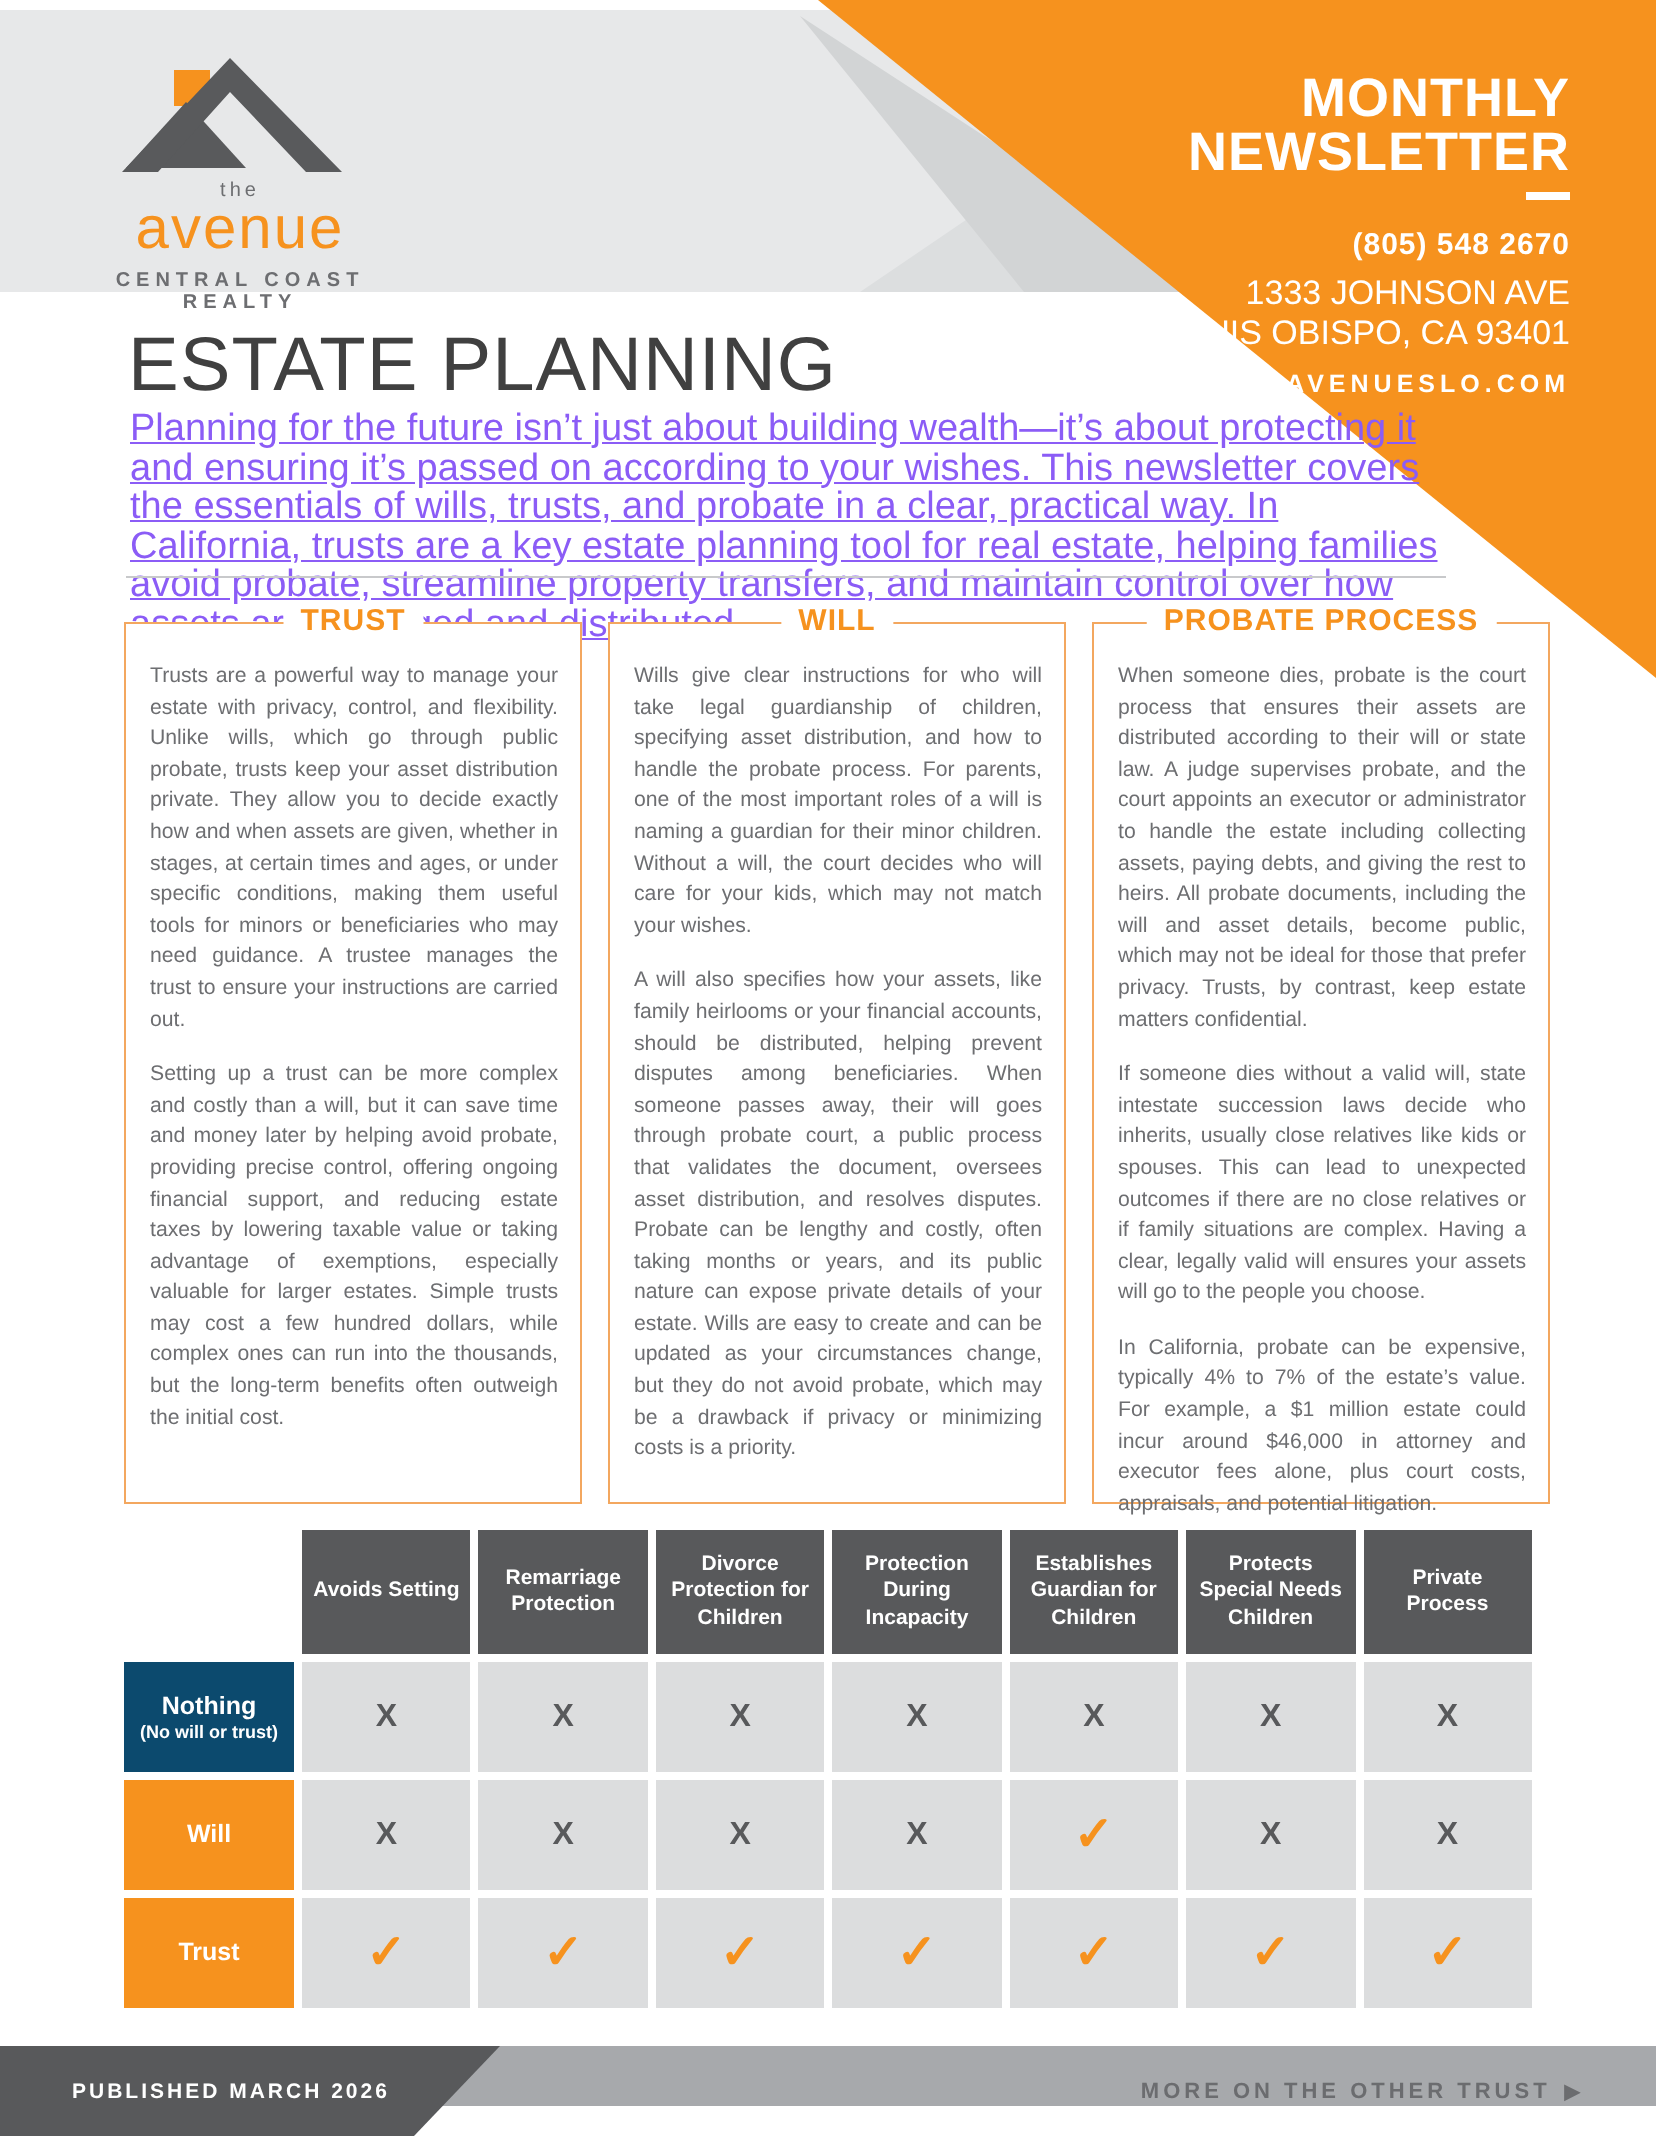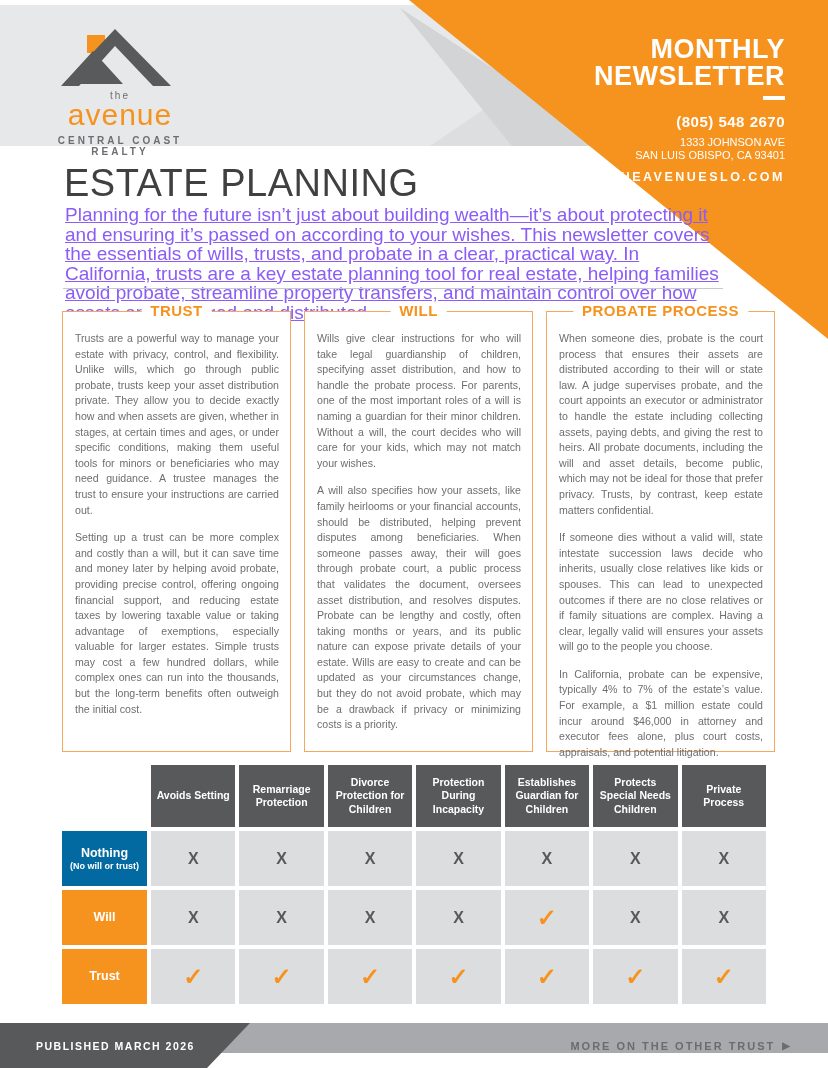--- a/index.html
+++ b/index.html
@@ -21,21 +21,21 @@
   .logo { position:absolute; left:50px; top:26px; width:140px; text-align:center; }
   .logo svg { display:block; margin:0 auto; }
   .logo .the { font-size:10px; color:#6d6e71; letter-spacing:2px; margin-top:2px; }
   .logo .avenue { font-size:30px; font-weight:400; letter-spacing:1px; line-height:1; margin-top:-1px; }
   .logo .tagline { font-size:10px; font-weight:700; color:#6d6e71; letter-spacing:3px; margin-top:5px; }
   
   .nl { position:absolute; right:43px; top:36px; text-align:right; color:#ffffff; }
   .nl .t1, .nl .t2 { font-size:27px; font-weight:700; letter-spacing:0.5px; line-height:1.0; }
   .nl .dash { display:inline-block; width:22px; height:4px; background:#ffffff; margin:6px 0 9px 0; }
   .nl .phone { font-size:15px; font-weight:700; letter-spacing:0.5px; }
-  .nl .addr { font-size:11px; line-height:1.15; margin-top:6px; }
+  .nl .addr { font-size:17px; line-height:1.15; margin-top:6px; }
   .nl .site { font-size:12.5px; font-weight:700; letter-spacing:2.5px; margin-top:9px; }
   
   .title { position:absolute; left:64px; top:162px; font-size:38px; color:#404040; letter-spacing:0.5px; font-weight:400; }
   .intro { position:absolute; left:65px; top:205px; width:658px; font-size:19px; line-height:19.5px; color:#8b5cf6;text-decoration:underline; }
   .divider { position:absolute; left:63px; top:288px; width:660px; height:1px; background:#c8c9cb; }
   
   .cols { position:absolute; left:62px; top:311px; width:713px; display:flex; gap:13px; }
   .colbox { position:relative; flex:1 1 0; height:441px; border:1px solid #f3a75f; background:#ffffff; }
   .colbox .legend { position:absolute; top:-10px; left:50%; transform:translateX(-50%);
     background:#ffffff; padding:0 9px; font-size:15px; font-weight:700; letter-spacing:0.5px; white-space:nowrap; }
@@ -132,21 +132,21 @@
         <div class="labelcell"></div>
         <div class="hcell">Avoids Setting</div>
         <div class="hcell">Remarriage Protection</div>
         <div class="hcell">Divorce Protection for Children</div>
         <div class="hcell">Protection During Incapacity</div>
         <div class="hcell">Establishes Guardian for Children</div>
         <div class="hcell">Protects Special Needs Children</div>
         <div class="hcell">Private Process</div>
       </div>
       <div class="data-row">
-        <div class="labelcell" style="background: #0369a1;">
+        <div class="labelcell" style="background: #0c4a6e;">
           <div>Nothing</div>
           <div class="sub">(No will or trust)</div>
         </div>
         <div class="dcell">
           <span class="mark-x">X</span>
         </div>
         <div class="dcell">
           <span class="mark-x">X</span>
         </div>
         <div class="dcell">

